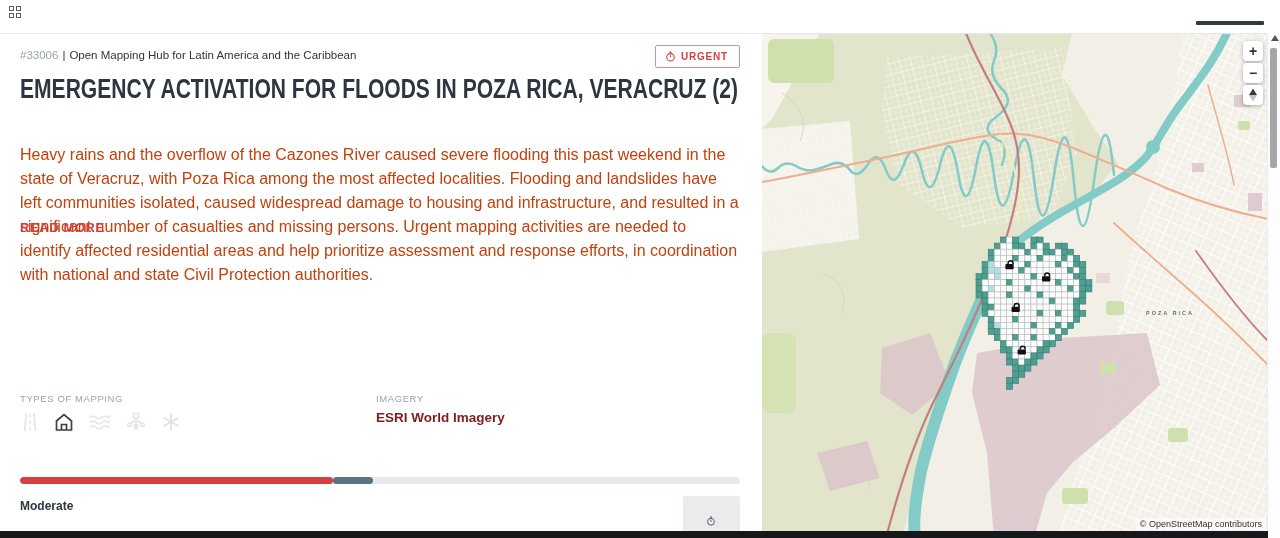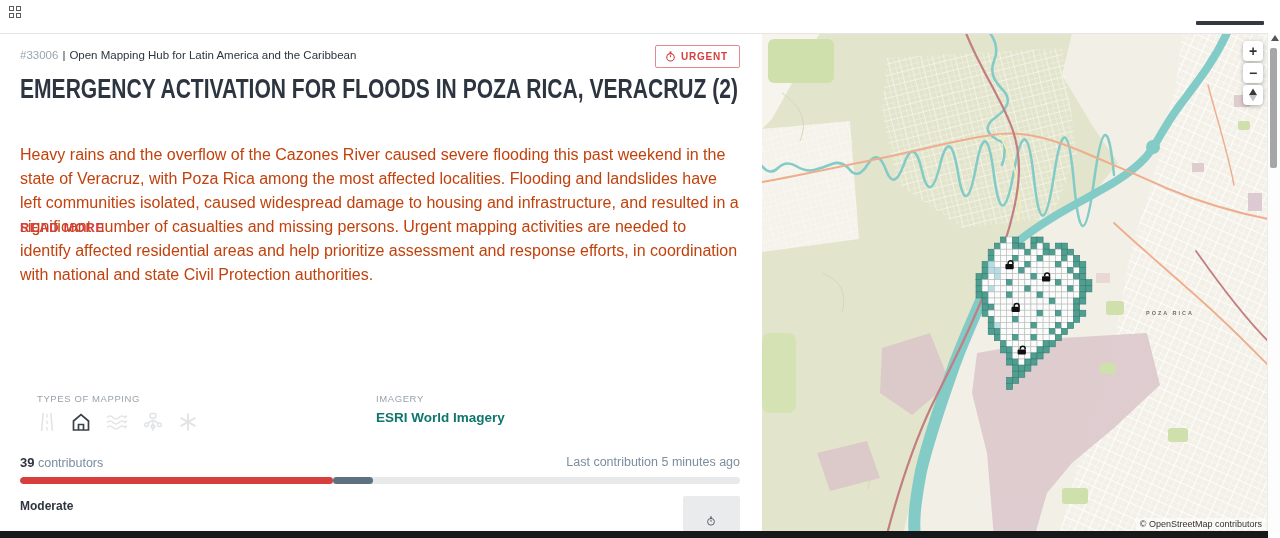--- a/index.html
+++ b/index.html
@@ -24,27 +24,27 @@
   .urgent svg{display:block;}
   .title{position:absolute;left:0;top:36px;white-space:nowrap;}
   .title span{display:inline-block;transform:scaleX(.78);transform-origin:0 50%;
               font-size:27px;font-weight:bold;color:#2d3540;letter-spacing:0;}
   .tags{position:absolute;left:0;top:77px;font-size:12px;color:#7b8d9e;white-space:nowrap;}
   .tags .dot{margin:0 7px;color:#9db0c0;}
   .desc{position:absolute;left:0;top:110px;width:720px;font-size:16px;line-height:1.5;color:#c2410c;margin:0;}
   .readmore{position:absolute;left:0;top:187px;font-size:13px;font-weight:bold;letter-spacing:.6px;color:#d73f3f;cursor:pointer;}
 
   .seclabel{font-size:9.5px;letter-spacing:.6px;color:#9aa2ab;}
-  .types{position:absolute;left:17px;top:360px;}
+  .types{position:absolute;left:0;top:360px;}
   .typeicons{display:flex;gap:13px;margin-top:7px;}
   .mtype{color:#e2e4e6;}
   .mtype.active{color:#3a4147;}
   .mtype svg{display:block;}
   .imagery{position:absolute;left:356px;top:360px;}
-  .imagery .val{margin-top:6px;font-size:13.5px;font-weight:bold;color:#0f766e;}
+  .imagery .val{margin-top:6px;font-size:13.5px;font-weight:bold;color:#7f1d1d;}
 
   .contribrow{position:absolute;left:0;top:422px;width:720px;font-size:12.5px;color:#7b8d9e;}
   .contribrow .num{font-weight:bold;color:#2d3540;font-size:13px;}
   .contribrow .last{position:absolute;right:0;top:0;}
 
   .progress{position:absolute;left:0;top:444px;width:720px;height:7px;border-radius:4px;overflow:hidden;background:#e7e9ea;}
   .progress .seg{position:absolute;top:0;height:7px;border-radius:4px;}
 
   .bottomrow{position:absolute;left:0;top:463px;width:720px;height:20px;}
   .difficulty{position:absolute;left:0;top:3px;font-size:12px;font-weight:bold;color:#2d3540;}
@@ -143,25 +143,20 @@
           </svg>
         </span>
       </div>
     </div>
 
     <div class="imagery">
       <div class="seclabel">IMAGERY</div>
       <div class="val">ESRI World Imagery</div>
     </div>
 
-    <div class="contribrow">
-      <span class="num">39</span>
-      <span>contributors</span>
-      <span class="last">Last contribution 5 minutes ago</span>
-    </div>
 
     <div class="progress" style="background: rgb(231, 233, 234);">
       <div class="seg" style="left: 0px; width: 43.5%; background: rgb(215, 63, 63);"></div>
       <div class="seg" style="left: 43.5%; width: 5.5%; background: rgb(92, 114, 128);"></div>
     </div>
 
     <div class="bottomrow">
       <span class="difficulty">Moderate</span>
       <span class="due">
         <svg width="10" height="10" viewBox="0 0 20 20">

